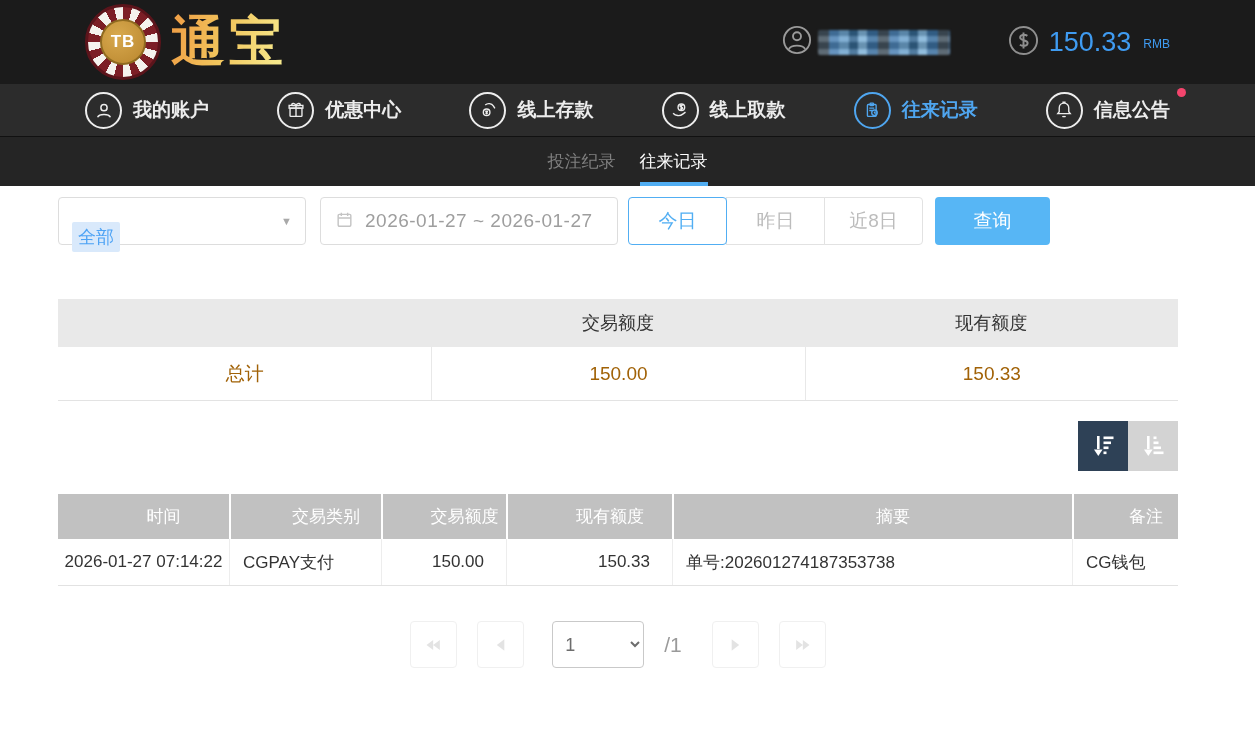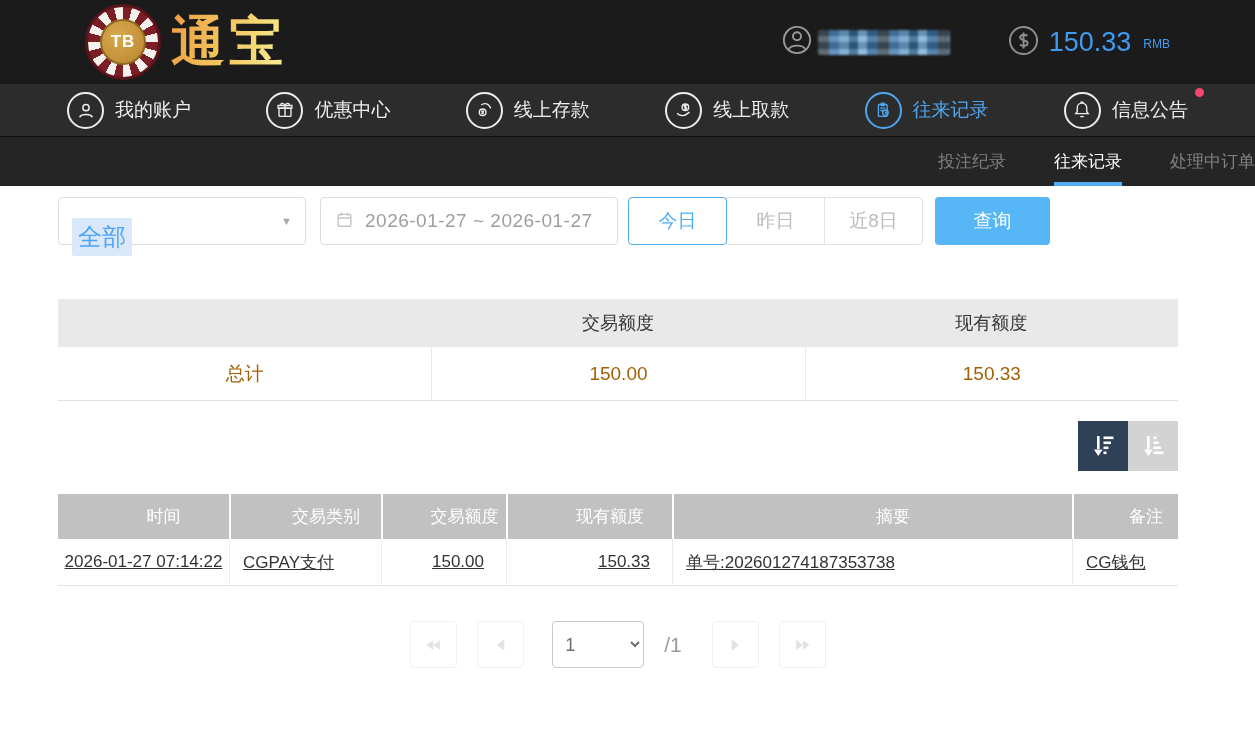--- a/index.html
+++ b/index.html
@@ -21,38 +21,38 @@
   .masked-name { width:132px; height:25px; border-radius:2px;
           background:
             repeating-linear-gradient(0deg, rgba(255,255,255,.14) 0 6px, rgba(0,0,0,.18) 6px 13px),
             repeating-linear-gradient(90deg,#44535f 0 11px,#4d82b4 11px 21px,#6ea3cd 21px 31px,#35668f 31px 40px,#7fb2d8 40px 49px,#3c70a0 49px 60px);
           filter:blur(1px); }
   .balance-chunk { display:flex; align-items:center; gap:10px; margin-left:58px; }
   .balance-amount { color:#3f9bf1; font-size:27px; font-weight:500; }
   .balance-currency { color:#3f9bf1; font-size:12px; font-weight:500; margin-left:2px; position:relative; top:2px; }
 
   
-  .main-nav { height:52px; background:#2c2c2c; display:flex; align-items:center; justify-content:space-between; padding:0 67px; }
+  .main-nav { height:52px; background:#2c2c2c; display:flex; align-items:center; justify-content:space-between; padding:0 85px;font-weight:bold; }
   .nav-item { display:flex; align-items:center; gap:11px; color:#ededed; font-size:19px; cursor:pointer; position:relative; }
   .nav-item .nav-icon { width:37px; height:37px; border-radius:50%; border:2px solid currentColor; display:flex; align-items:center; justify-content:center; }
   .nav-item.active { color:#4fa6f0; }
   .nav-dot { position:absolute; right:-16px; top:-4px; width:9px; height:9px; border-radius:50%; background:#f4456d; }
 
   
-  .sub-nav { height:50px; background:#252525; border-top:1px solid #111; display:flex; justify-content:flex-end; gap:48px; }
+  .sub-nav { height:50px; background:#252525; border-top:1px solid #111; display:flex; justify-content:center; gap:24px; }
   .sub-tab { display:flex; align-items:center; color:#818181; font-size:17px; position:relative; cursor:pointer; height:100%; }
   .sub-tab.active { color:#ffffff; }
   .sub-tab.active::after { content:""; position:absolute; left:0; right:0; bottom:0; height:4px; background:#51aef3; }
 
   
   .content { width:1120px; margin-left:58px; }
   .filter-row { margin-top:11px; display:flex; align-items:center; height:48px; }
 
   .type-select { width:248px; height:48px; border:1px solid #ddd; border-radius:4px; display:flex; align-items:center; justify-content:space-between; padding:0 13px; cursor:pointer; background:#fff; }
-  .type-select .sel-value { color:#4da3f5; background:#d9e9fb; font-size:24px; padding:3px 6px; border-radius:2px;margin-top:32px; }
+  .type-select .sel-value { color:#4da3f5; background:#d9e9fb; font-size:18px; padding:3px 6px; border-radius:2px;margin-top:32px; }
   .type-select .sel-arrow { color:#a9a9a9; font-size:11px; }
 
   .date-input { width:298px; height:48px; border:1px solid #ddd; border-radius:4px; display:flex; align-items:center; gap:11px; padding:0 14px; margin-left:14px; background:#fff; }
   .date-input .date-text { color:#9e9e9e; font-size:19px; letter-spacing:0.5px; }
 
   .quick-group { display:flex; margin-left:10px; }
   .quick-btn { width:99px; height:48px; background:#fff; border:1px solid #e2e2e2; color:#bcbcbc; font-size:19px; margin-left:-1px; cursor:pointer; }
   .quick-btn:first-child { margin-left:0; border-radius:4px 0 0 4px; }
   .quick-btn:last-child { border-radius:0 4px 4px 0; }
   .quick-btn.active { border:1px solid #51aef3; color:#51aef3; border-radius:4px; position:relative; z-index:2; }
@@ -72,21 +72,21 @@
   .sort-btn { width:50px; height:50px; border:none; display:flex; align-items:center; justify-content:center; cursor:pointer; }
   .sort-btn.desc { background:#2e4156; }
   .sort-btn.asc { background:#d3d3d3; }
 
   
   .records-table { margin-top:23px; }
   .rec-head { display:grid; grid-template-columns:171px 152px 125px 166px 1fr 106px; height:45px; }
   .rec-head > div { background:#c1c1c1; color:#fff; font-size:17px; font-weight:normal; display:flex; align-items:center; justify-content:center;padding-left:40px; }
   .rec-head > div + div { border-left:2px solid #fff; }
   .rec-row { display:grid; grid-template-columns:171px 152px 125px 166px 1fr 106px; height:47px; border-bottom:1px solid #e2e2e2; }
-  .rec-row > div { display:flex; align-items:center; font-size:17px; color:#333;text-decoration:underline; }
+  .rec-row > div { display:flex; align-items:center; font-size:17px; color:#333; }
   .rec-row > div + div { border-left:1px solid #ededed; }
   .cell-center { justify-content:center; }
   .cell-left { justify-content:flex-start; padding-left:13px; }
   .cell-right { justify-content:flex-end; padding-right:22px; }
 
   
   .pagination { margin-top:35px; display:flex; align-items:center; justify-content:center; gap:20px; }
   .page-btn { width:47px; height:47px; background:#fff; border:1px solid #f0f0f0; border-radius:4px; display:flex; align-items:center; justify-content:center; cursor:pointer; }
   .page-select { width:92px; height:47px; border:1px solid #c9c9c9; border-radius:4px; color:#6d6d6d; font-size:18px; padding:0 8px; background:#fff; margin-left:8px; appearance:auto; cursor:pointer; }
   .page-total { color:#9a9a9a; font-size:21px; margin-right:10px; }
@@ -185,21 +185,20 @@
       </svg>
     </span>
     <span>信息公告</span>
     <span class="nav-dot"></span>
   </div>
 </div>
 
 <div class="sub-nav">
   <div class="sub-tab">投注纪录</div>
   <div class="sub-tab active">往来记录</div>
-  <div class="sub-tab">处理中订单</div>
 </div>
 
 <div class="content">
 
   <div class="filter-row">
     <div class="type-select">
       <span class="sel-value">全部</span>
       <span class="sel-arrow">▼</span>
     </div>
     <div class="date-input">

